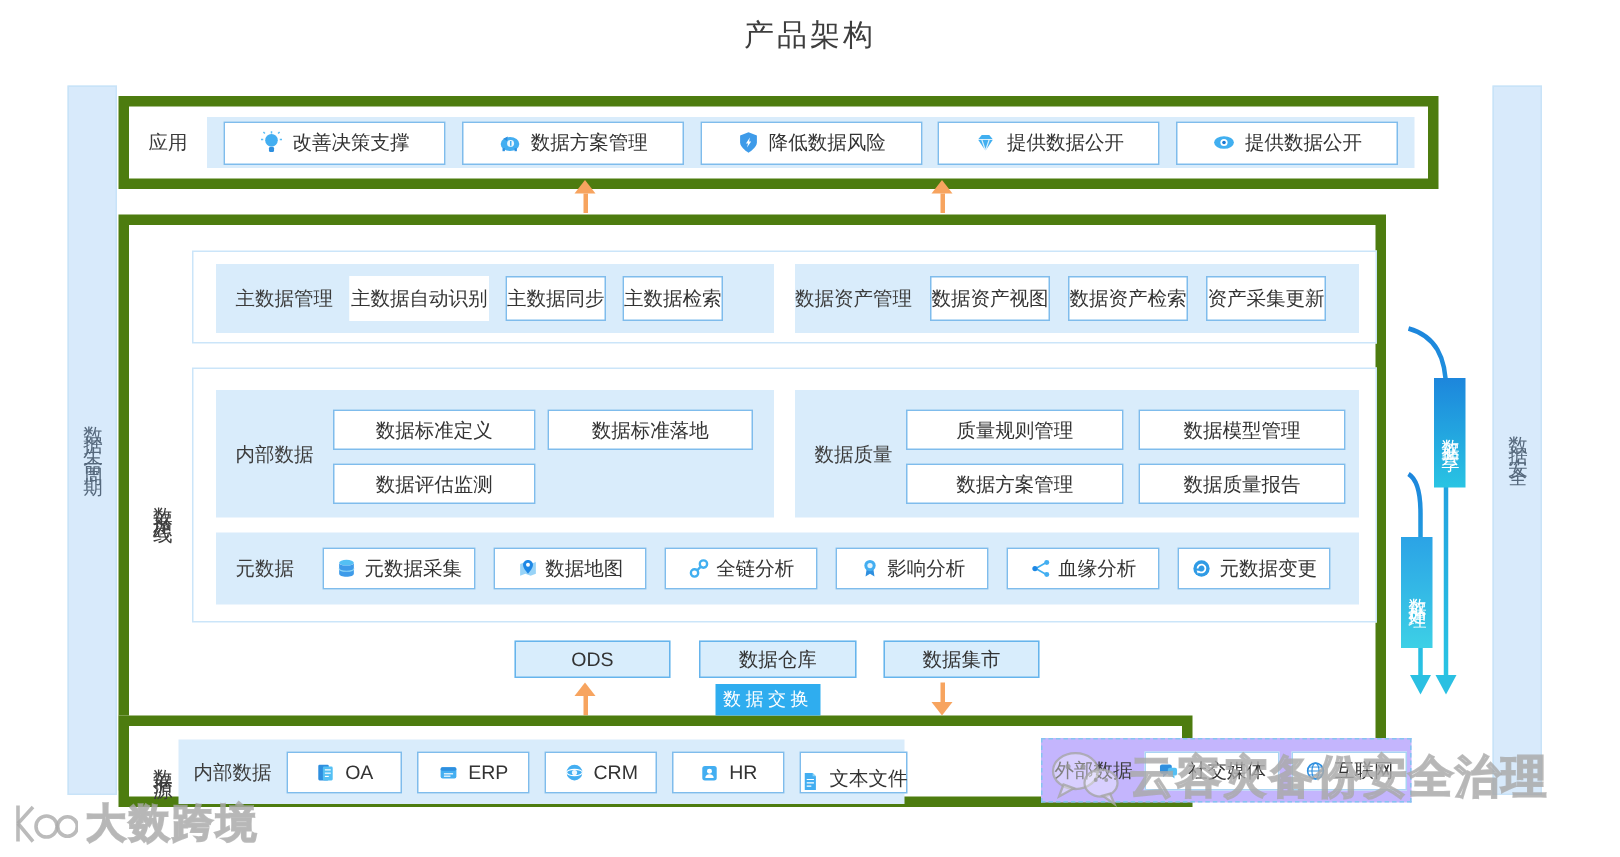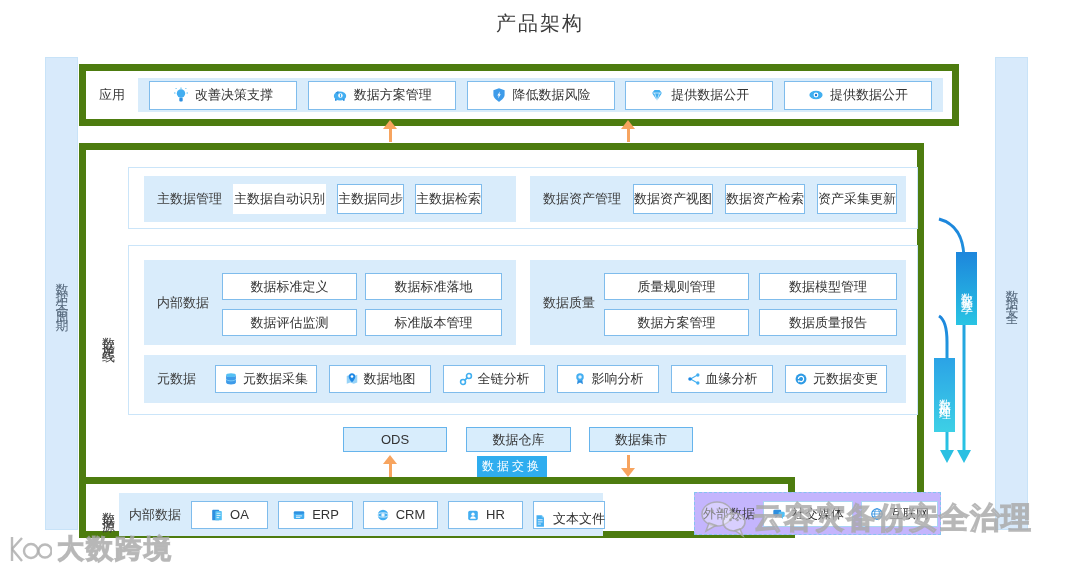--- a/index.html
+++ b/index.html
@@ -40,21 +40,21 @@
              justify-content:space-between;padding:0 11px;}
   .app-strip .chip{width:148px;height:29px;}
 
   
   .subbox{position:absolute;left:42px;width:790px;background:#fff;border:1px solid #CBE5F9;box-sizing:border-box;}
   .subbox.one{top:17px;height:62px;}
   .subbox.two{top:95px;height:170px;}
 
   .strip.master{left:15px;top:8px;width:372px;height:46px;display:flex;align-items:center;gap:11px;padding-left:13px;}
   .strip.master .chip{height:30px;}
-  .strip.asset{left:401px;top:8px;width:376px;height:46px;display:flex;align-items:center;gap:12px;padding-left:13px;}
+  .strip.asset{left:401px;top:8px;width:376px;height:46px;display:flex;align-items:center;gap:12px;}
   .strip.asset .chip{height:30px;}
 
   .strip.standard{left:15px;top:14px;width:372px;height:85px;}
   .strip.quality{left:401px;top:14px;width:376px;height:85px;}
   .strip.standard .grp-label,.strip.quality .grp-label{position:absolute;left:13px;top:0;bottom:0;display:flex;align-items:center;}
   .gridchip{position:absolute;height:27px;}
   .std1{left:78px;top:13px;width:135px;} .std2{left:221px;top:13px;width:137px;}
   .std3{left:78px;top:49px;width:135px;} .std4{left:221px;top:49px;width:137px;}
   .qua1{left:74px;top:13px;width:145px;} .qua2{left:229px;top:13px;width:138px;}
   .qua3{left:74px;top:49px;width:145px;} .qua4{left:229px;top:49px;width:138px;}
@@ -224,23 +224,20 @@
       <div class="strip standard">
         <span class="grp-label">内部数据</span>
         <div class="chip gridchip std1">
             <span>数据标准定义</span>
           </div>
         <div class="chip gridchip std2">
             <span>数据标准落地</span>
           </div>
         <div class="chip gridchip std3">
             <span>数据评估监测</span>
-          </div>
-        <div class="chip gridchip std4">
-            <span>标准版本管理</span>
           </div>
       </div>
       <div class="strip quality">
         <span class="grp-label">数据质量</span>
         <div class="chip gridchip qua1">
             <span>质量规则管理</span>
           </div>
         <div class="chip gridchip qua2">
             <span>数据模型管理</span>
           </div>

